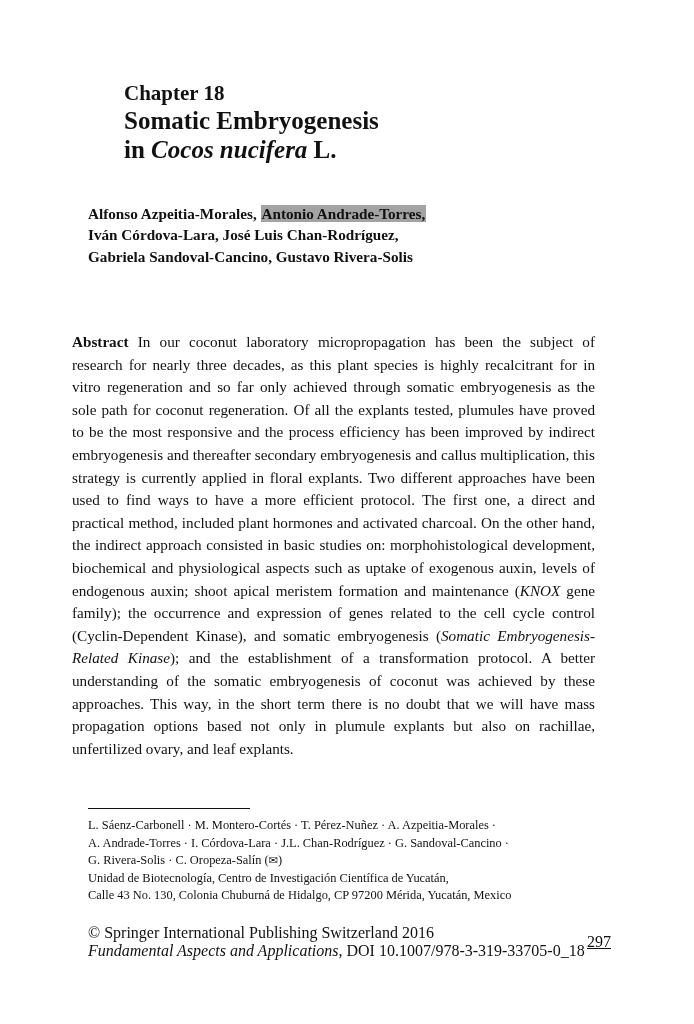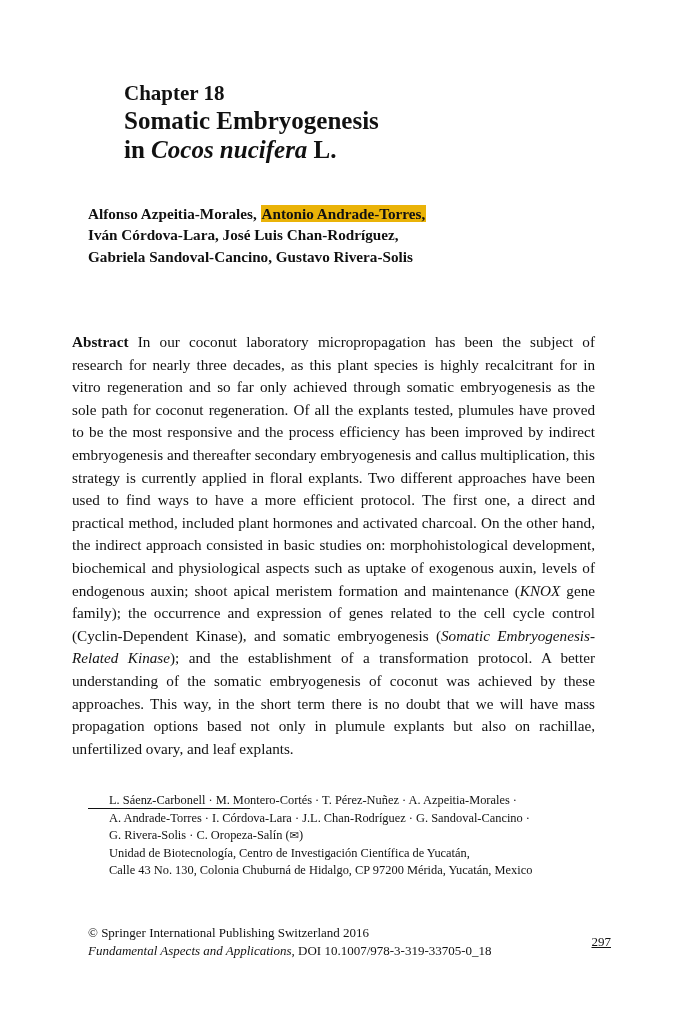--- a/index.html
+++ b/index.html
@@ -7,35 +7,35 @@
       width: 694px; height: 1024px; position: relative; overflow: hidden;
       font-family: "Liberation Serif", "DejaVu Serif", serif; color: #111111;
     }
     .title-block { position: absolute; left: 88px; top: 80px; margin-left: 36px; }
     .chapter-label { font-weight: bold; font-size: 21px; line-height: 26px; }
     .title-line { font-weight: bold; font-size: 25px; line-height: 29px; }
     .authors {
       position: absolute; left: 88px; top: 203px; width: 530px;
       font-weight: bold; font-size: 15.2px; line-height: 21.4px;
     }
-    .hl { background: #eab308; padding: 0 1px; }
+    .hl { background: #a3a3a3; padding: 0 1px; }
     .abstract {
       position: absolute; left: 72px; top: 331px; width: 523px;
       font-size: 15.2px; line-height: 22.6px; text-align: justify;
       hyphens: manual;
     }
     .abstract b { font-weight: bold; }
     .rule { position: absolute; left: 88px; top: 808px; width: 162px; height: 1px; background: #111; }
     .footnote {
-      position: absolute; left: 88px; top: 792px; width: 530px;
-      font-size: 12.4px; line-height: 17.6px; margin-left: 21px;
+      position: absolute; left: 88px; top: 817px; width: 530px;
+      font-size: 12.4px; line-height: 17.6px;
     }
     .copyright {
       position: absolute; left: 88px; top: 924px; width: 523px;
-      font-size: 13px; line-height: 17.6px;
+      font-size: 16px; line-height: 17.6px;
     }
     .page-num { position: absolute; right: 0; top: 9px; text-decoration: underline; }
     .fl { display: block; white-space: nowrap; }
     .mail-icon { font-family: "DejaVu Sans", sans-serif; font-size: 11px; }
   </style>
 </head>
 <body>
 
 <div class="title-block">
   <div class="chapter-label">Chapter 18</div>

